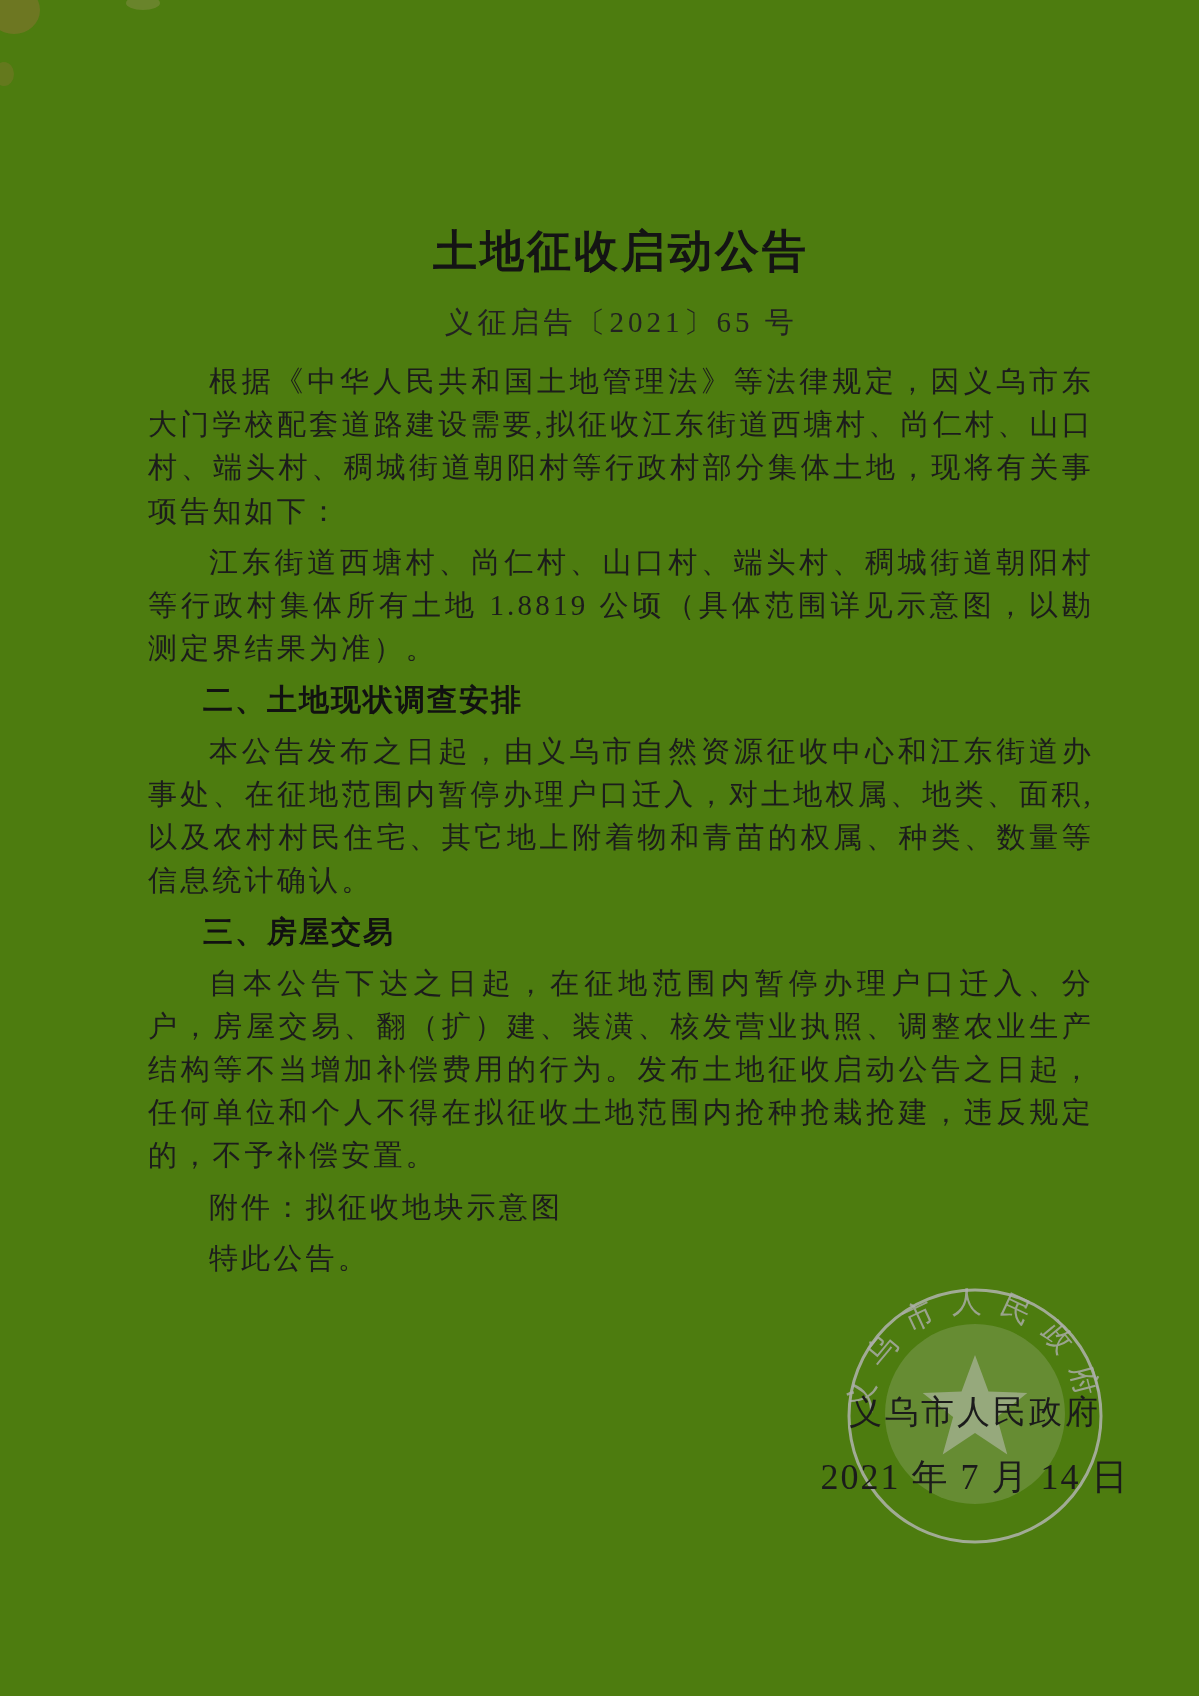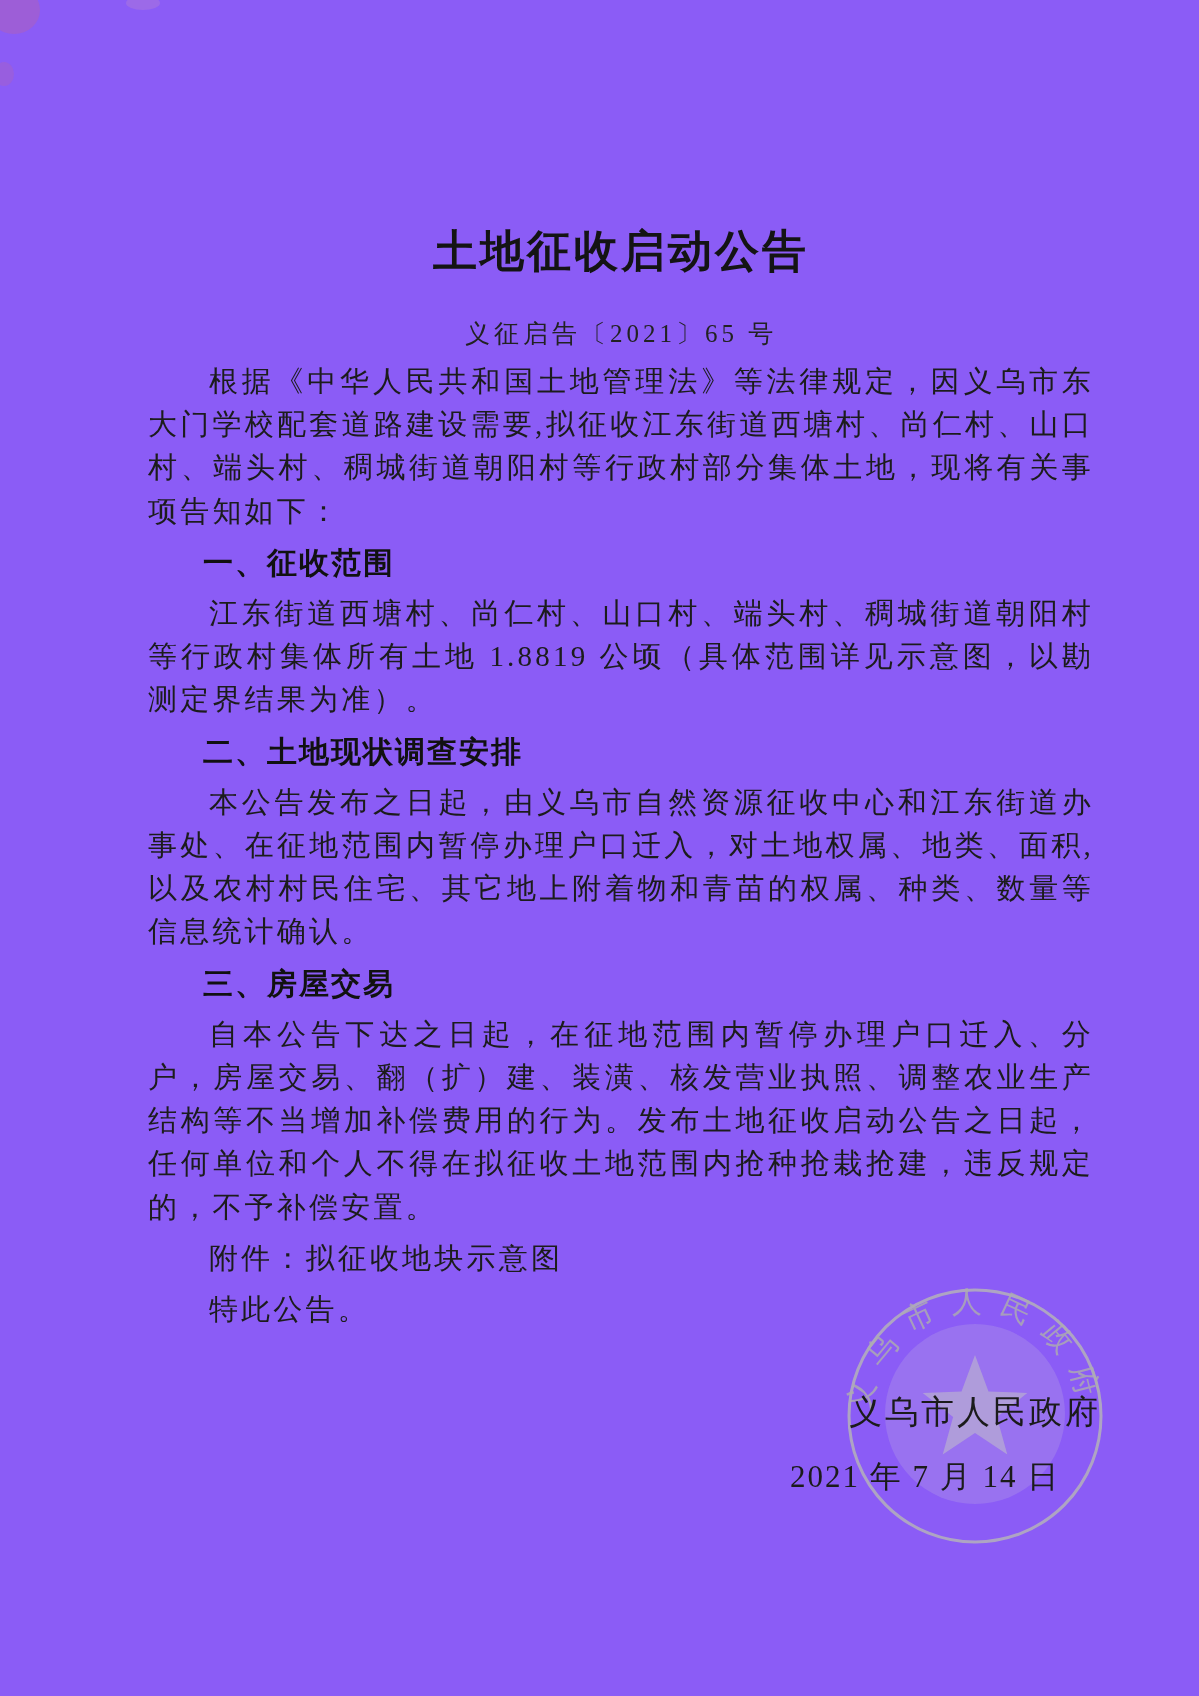--- a/index.html
+++ b/index.html
@@ -5,45 +5,45 @@
   html, body {
     margin: 0;
     padding: 0;
     background: #e8e8e8;
   }
   .page {
     position: relative;
     width: 1199px;
     height: 1696px;
     margin: 0 auto;
-    background: #8b5cf6;
+    background: #4d7c0f;
     overflow: hidden;
     color: #1c1c1c;
     font-family: "Liberation Serif", "DejaVu Serif", serif;
   }
   .doc-title {
     position: absolute;
     left: 140px;
     top: 224px;
     width: 962px;
     text-align: center;
     font-family: "Liberation Sans", "DejaVu Sans", sans-serif;
     font-weight: bold;
     font-size: 44px;
     line-height: 54px;
     letter-spacing: 3px;
     color: #141414;
   }
   .doc-number {
     position: absolute;
     left: 140px;
-    top: 316px;
+    top: 304px;
     width: 962px;
     text-align: center;
-    font-size: 25px;
+    font-size: 29px;
     line-height: 36px;
     letter-spacing: 4px;
     color: #222222;
   }
   .doc-body {
     position: absolute;
     left: 140px;
     top: 352px;
     width: 962px;
     font-size: 29px;
@@ -74,21 +74,22 @@
     font-size: 33px;
     line-height: 40px;
     letter-spacing: 3px;
     color: #1b1b1b;
   }
   .signature-date {
     position: absolute;
     left: 790px;
     top: 1458px;
     width: 370px;
-    font-size: 31px;
+    text-align: center;
+    font-size: 36px;
     line-height: 38px;
     letter-spacing: 2px;
     color: #1b1b1b;
   }
   .seal {
     position: absolute;
     left: 843px;
     top: 1284px;
     width: 264px;
     height: 264px;
@@ -109,21 +110,20 @@
   <div class="scan-artifact artifact-1"></div>
   <div class="scan-artifact artifact-2"></div>
   <div class="scan-artifact artifact-3"></div>
 
   <div class="doc-title">土地征收启动公告</div>
 
   <div class="doc-number">义征启告〔2021〕65 号</div>
 
   <div class="doc-body">
       <div class="para">根据《中华人民共和国土地管理法》等法律规定，因义乌市东大门学校配套道路建设需要,拟征收江东街道西塘村、尚仁村、山口村、端头村、稠城街道朝阳村等行政村部分集体土地，现将有关事项告知如下：</div>
-      <div class="heading">一、征收范围</div>
       <div class="para">江东街道西塘村、尚仁村、山口村、端头村、稠城街道朝阳村等行政村集体所有土地 1.8819 公顷（具体范围详见示意图，以勘测定界结果为准）。</div>
       <div class="heading">二、土地现状调查安排</div>
       <div class="para">本公告发布之日起，由义乌市自然资源征收中心和江东街道办事处、在征地范围内暂停办理户口迁入，对土地权属、地类、面积,以及农村村民住宅、其它地上附着物和青苗的权属、种类、数量等信息统计确认。</div>
       <div class="heading">三、房屋交易</div>
       <div class="para">自本公告下达之日起，在征地范围内暂停办理户口迁入、分户，房屋交易、翻（扩）建、装潢、核发营业执照、调整农业生产结构等不当增加补偿费用的行为。发布土地征收启动公告之日起，任何单位和个人不得在拟征收土地范围内抢种抢栽抢建，违反规定的，不予补偿安置。</div>
       <div class="para">附件：拟征收地块示意图</div>
       <div class="para">特此公告。</div>
     </div>
 
   <svg class="seal" viewBox="0 0 264 264" xmlns="http://www.w3.org/2000/svg">

